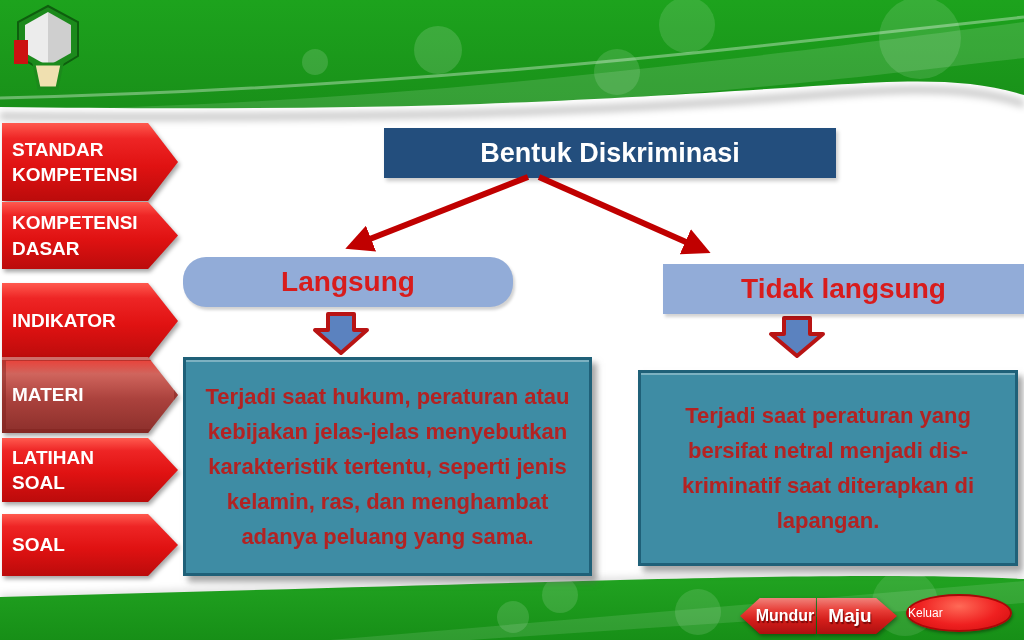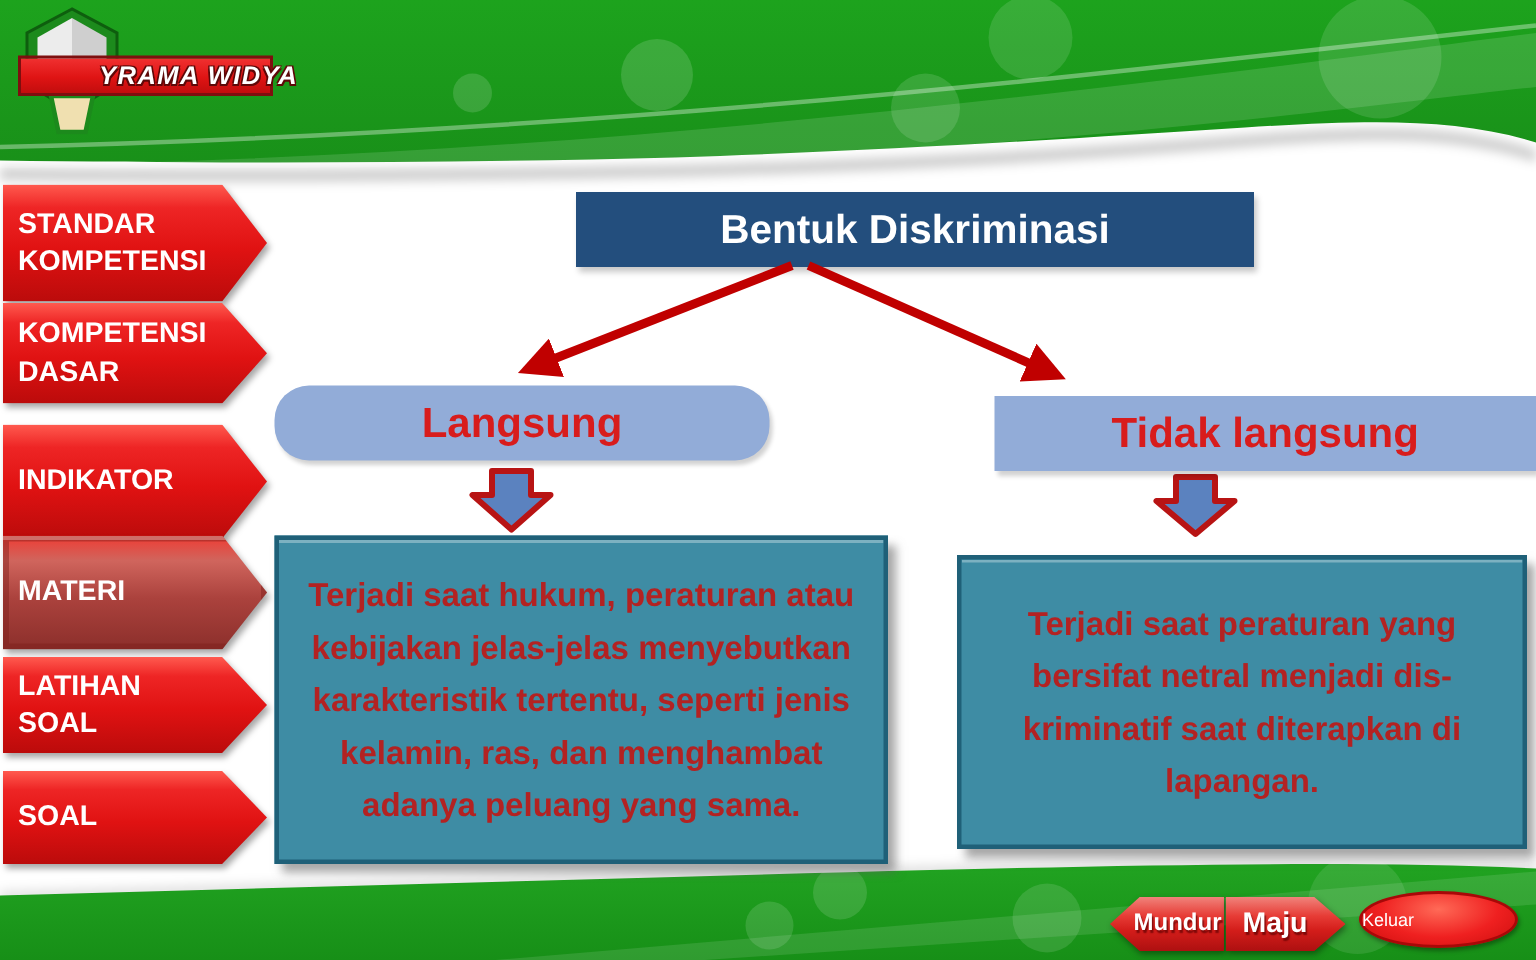--- a/index.html
+++ b/index.html
@@ -136,23 +136,20 @@
 </svg>
 
 <div class="logo">
   <svg width="180" height="96" viewBox="0 0 180 96">
     <path d="M38,2 L8,18 L8,52 L38,70 L68,52 L68,18 Z" fill="#1c8a1c" stroke="#0e5e0e" stroke-width="2"></path>
     <path d="M38,8 L15,21 L15,49 L38,62 Z" fill="#ececec"></path>
     <path d="M38,8 L61,21 L61,49 L38,62 Z" fill="#cfcfcf"></path>
     <path d="M4,36 L18,36 L18,60 L4,60 Z" fill="#cc1111"></path>
     <path d="M24,60 L52,60 L47,84 L29,84 Z" fill="#f0e0b0" stroke="#1c8a1c" stroke-width="3"></path>
   </svg>
-  <div class="brand-strip">
-    <span>YRAMA WIDYA</span>
-  </div>
 </div>
 
 <div class="chev-wrap" style="top:123px;height:78px;">
   <div class="chev">
     <span>STANDAR
 KOMPETENSI</span>
   </div>
 </div>
 <div class="chev-wrap" style="top:202px;height:67px;">
   <div class="chev">

